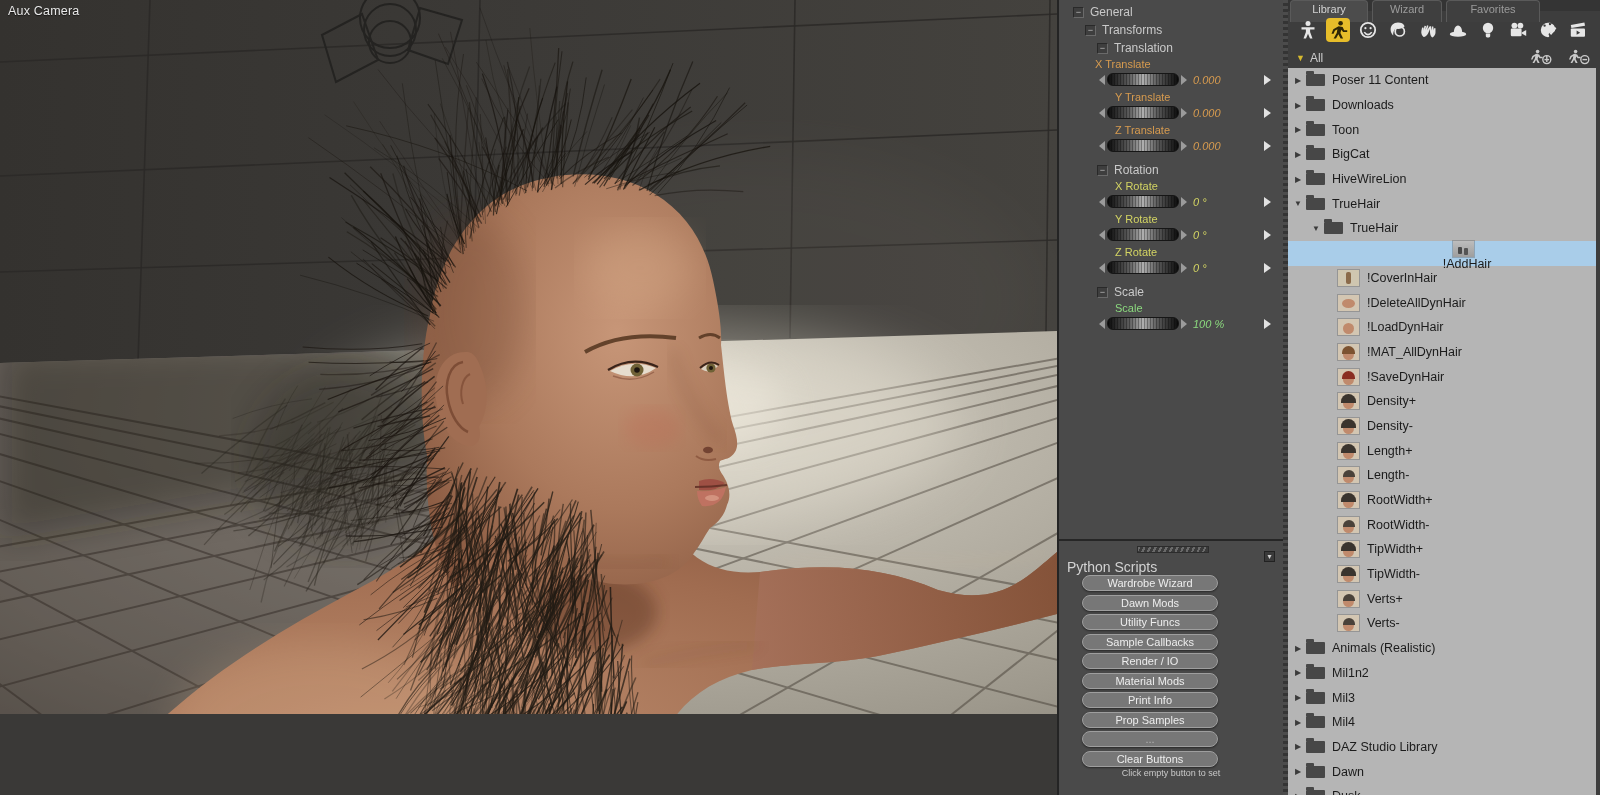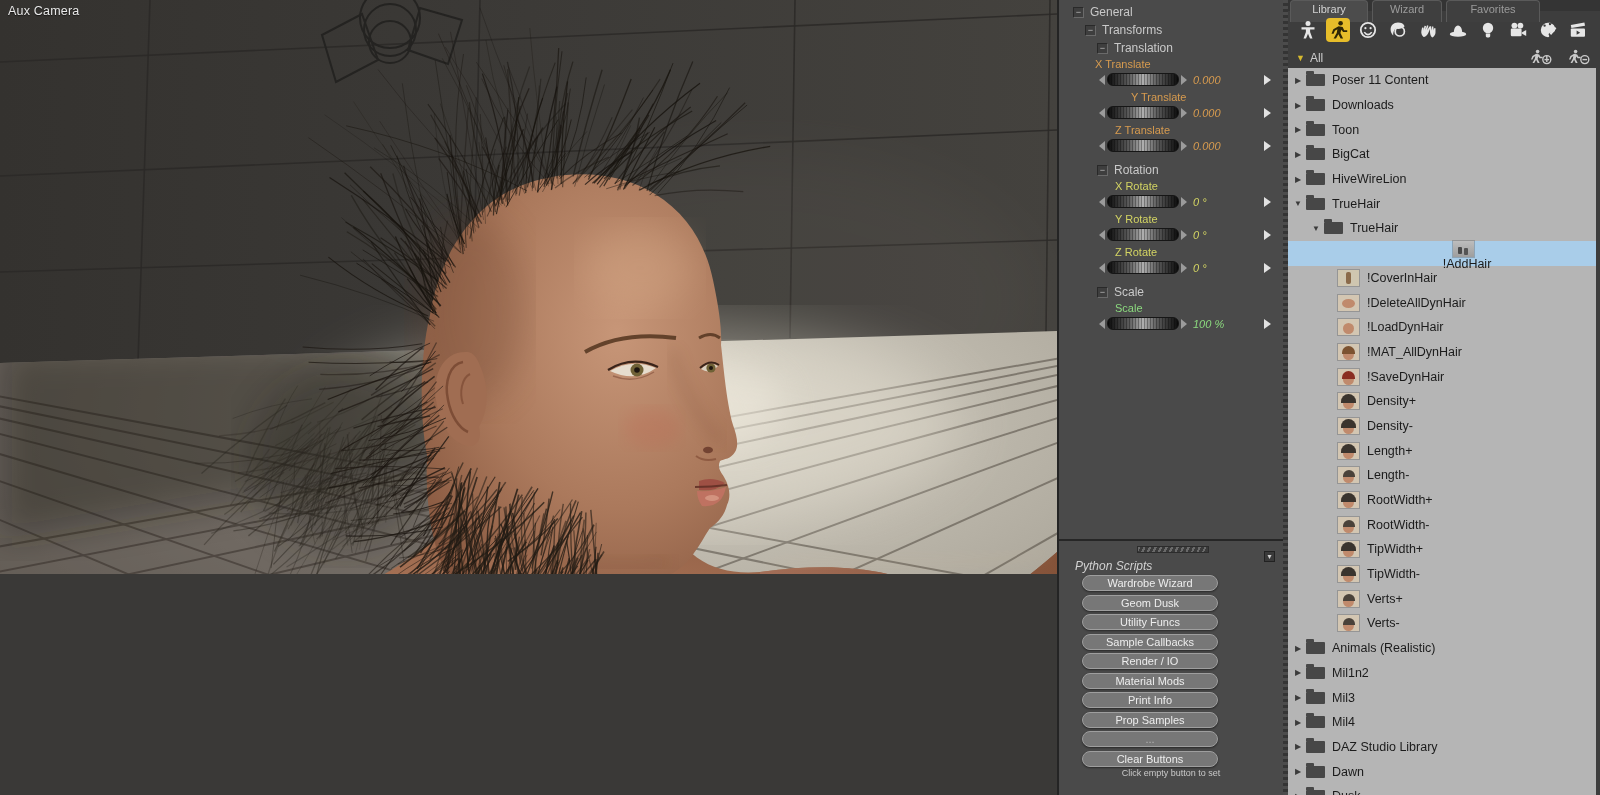--- a/index.html
+++ b/index.html
@@ -1,20 +1,20 @@
 <!DOCTYPE html>
 <html><head>
 <meta charset="utf-8">
 <style>
   html,body{margin:0;padding:0;background:#222;}
   *{box-sizing:border-box;font-family:"Liberation Sans",sans-serif;}
   .app{position:relative;width:1600px;height:795px;overflow:hidden;background:#3a3937;display:flex;}
 
   
-  .viewport{position:relative;width:1057px;height:574px;overflow:hidden;background:#3a3937;flex:none;}
+  .viewport{position:relative;width:1057px;height:714px;overflow:hidden;background:#3a3937;flex:none;}
   .viewport svg{position:absolute;left:0;top:0;}
   .camera-label{position:absolute;left:8px;top:4px;color:#e8e8e8;font-size:12.5px;letter-spacing:.2px;text-shadow:0 1px 1px rgba(0,0,0,.6);}
 
   
   .midcol{position:relative;width:226px;height:795px;flex:none;background:#4a4a4a;border-left:2px solid #242424;}
   .midcol .left-grip{position:absolute;left:2px;top:386px;width:5px;height:84px;background:repeating-linear-gradient(180deg,#646464 0 2px,rgba(0,0,0,0) 2px 5px);}
   .palette{position:absolute;left:0;width:100%;background:#4a4a4a;}
   .pal-params{top:0;height:541px;border-bottom:2px solid #262626;overflow:hidden;}
   .pal-scripts{top:543px;height:252px;overflow:hidden;}
   .sec-row{display:flex;align-items:center;gap:6px;color:#c9c9c9;font-size:12px;}
@@ -23,21 +23,21 @@
   .dial-row{display:flex;align-items:center;height:17px;margin-top:1px;font-style:italic;}
   .tri-l{width:0;height:0;border-top:5px solid transparent;border-bottom:5px solid transparent;border-right:6px solid #9b9b9b;margin-right:2px;}
   .tri-r{width:0;height:0;border-top:5px solid transparent;border-bottom:5px solid transparent;border-left:6px solid #9b9b9b;margin-left:2px;}
   .dial-pill{width:72px;height:13px;border-radius:6px;border:1px solid #161616;background:
       repeating-linear-gradient(90deg,rgba(0,0,0,.30) 0 1px,rgba(255,255,255,0) 1px 3px),
       linear-gradient(90deg,#0d0d0d 0%,#5c5c5c 30%,#b0b0b0 50%,#5c5c5c 70%,#0d0d0d 100%);}
   .dial-val{font-size:11px;margin-left:6px;min-width:42px;}
   .dial-menu{width:0;height:0;border-top:5px solid transparent;border-bottom:5px solid transparent;border-left:7px solid #e2e2e2;margin-left:auto;margin-right:12px;}
   .grip-h{position:absolute;left:78px;top:3px;width:72px;height:7px;border:1px solid #2c2c2c;background:repeating-linear-gradient(115deg,#6a6a6a 0 2px,#3a3a3a 2px 5px);}
   .pal-menu-btn{position:absolute;right:8px;top:8px;width:11px;height:11px;background:#3a3a3a;border:1px solid #222;color:#cfcfcf;font-size:8px;line-height:9px;text-align:center;}
-  .scripts-title{position:absolute;left:16px;top:16px;color:#d2d2d2;font-size:12px;font-style:italic;}
+  .scripts-title{position:absolute;left:8px;top:16px;color:#d2d2d2;font-size:14px;}
   .script-btns{position:absolute;left:23px;top:32px;width:136px;}
   .pybtn{width:136px;height:16px;margin-bottom:3.5px;border-radius:8px;background:#777;border:1px solid #9e9e9e;box-shadow:0 1px 2px rgba(0,0,0,.45);color:#ededed;font-size:11px;line-height:14px;text-align:center;overflow:hidden;}
   .pybtn.dim{color:#b5b5b5;}
   .scripts-footer{position:absolute;left:0;top:225px;width:100%;text-align:center;color:#c9c9c9;font-size:9px;}
 
   
   .library{position:relative;width:317px;height:795px;flex:none;background:#3d3d3d;}
   .lib-splitter{position:absolute;left:0;top:0;width:5px;height:795px;background:repeating-linear-gradient(180deg,#4c4c4c 0 3px,#343434 3px 6px);}
   .tabbar{position:absolute;left:5px;top:0;right:0;height:11px;display:flex;gap:4px;padding-left:2px;background:#343434;}
   .tab{height:22px;border:1px solid #5a5a5a;border-bottom:none;border-radius:4px 4px 0 0;background:#3f3f3f;color:#9b9b9b;font-size:11px;text-align:center;overflow:hidden;line-height:17px;}
@@ -1130,21 +1130,21 @@
             <span>Translation</span>
           </div>
           <div class="dial-label" style="margin-left:36px;color:#d79b4f">X Translate</div>
         <div class="dial-row" style="padding-left:40px">
           <span class="tri-l"></span>
           <span class="dial-pill"></span>
           <span class="tri-r"></span>
           <span class="dial-val" style="color:#d79b4f">0.000</span>
           <span class="dial-menu"></span>
         </div>
-          <div class="dial-label" style="margin-left:72px;color:#d79b4f">Y Translate</div>
+          <div class="dial-label" style="margin-left:56px;color:#d79b4f">Y Translate</div>
         <div class="dial-row" style="padding-left:40px">
           <span class="tri-l"></span>
           <span class="dial-pill"></span>
           <span class="tri-r"></span>
           <span class="dial-val" style="color:#d79b4f">0.000</span>
           <span class="dial-menu"></span>
         </div>
           <div class="dial-label" style="margin-left:56px;color:#d79b4f">Z Translate</div>
         <div class="dial-row" style="padding-left:40px">
           <span class="tri-l"></span>
@@ -1195,21 +1195,21 @@
         </div>
         </div>
     </div>
 
     <div class="palette pal-scripts">
       <div class="grip-h"></div>
       <div class="pal-menu-btn"><span>▾</span></div>
       <div class="scripts-title">Python Scripts</div>
       <div class="script-btns" id="script-btns">
           <div class="pybtn ">Wardrobe Wizard</div>
-          <div class="pybtn ">Geom Dusk</div>
+          <div class="pybtn ">Dawn Mods</div>
           <div class="pybtn ">Utility Funcs</div>
           <div class="pybtn ">Sample Callbacks</div>
           <div class="pybtn ">Render / IO</div>
           <div class="pybtn ">Material Mods</div>
           <div class="pybtn ">Print Info</div>
           <div class="pybtn ">Prop Samples</div>
           <div class="pybtn dim">...</div>
           <div class="pybtn ">Clear Buttons</div>
         </div>
       <div class="scripts-footer">Click empty button to set</div>

